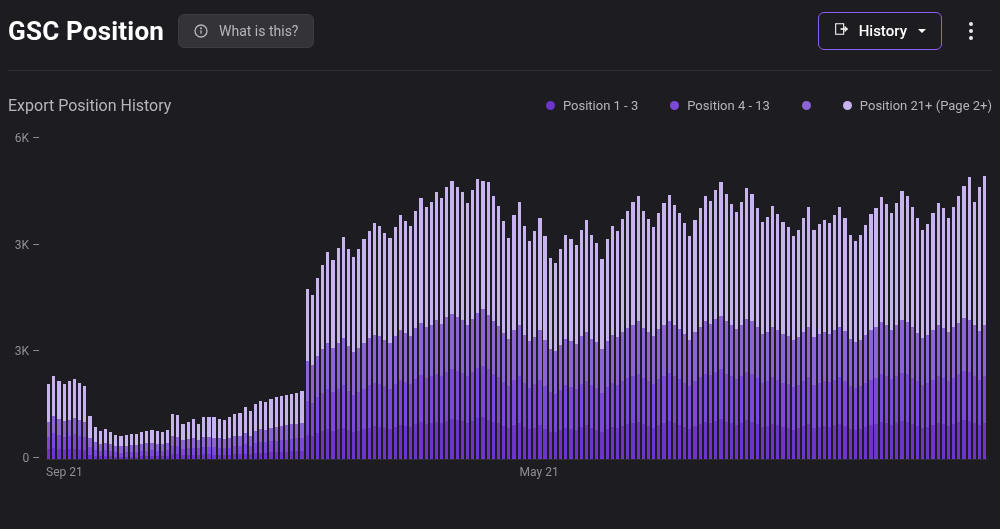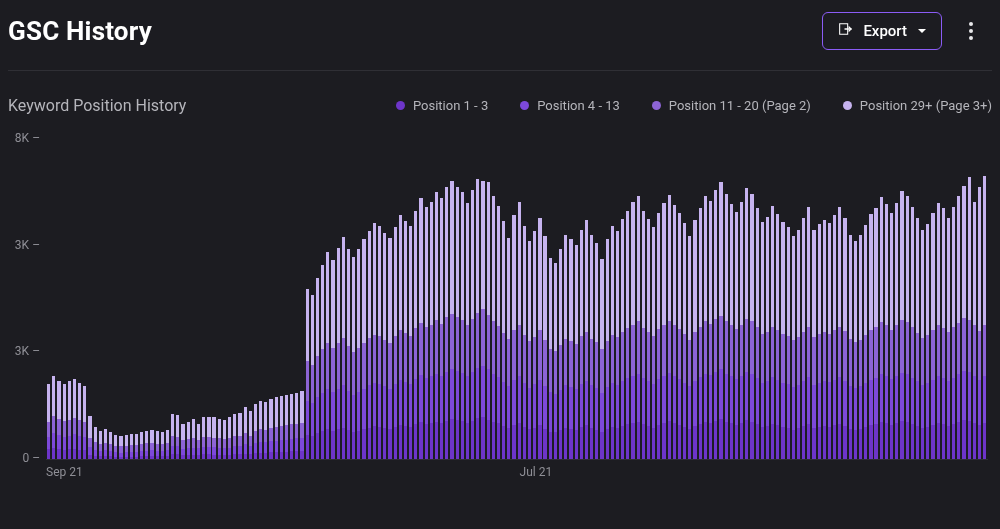--- a/index.html
+++ b/index.html
@@ -45,66 +45,75 @@
   .xlab{position:absolute;top:326px;font-size:12px;color:var(--text-faint);}
   .bar-col{flex:1;display:flex;flex-direction:column;justify-content:flex-end;align-items:center;min-width:0;}
   .bar-col .stack{width:3.2px;display:flex;flex-direction:column-reverse;}
   .seg{width:100%;}
 </style>
 </head>
 <body>
 <div class="app">
 
   <div class="hdr">
-    <div class="title">GSC History</div>
+    <div class="title">GSC Position</div>
+    <div class="info-pill">
+      <span class="ico">
+        <svg width="16" height="16" viewBox="0 0 24 24" fill="none" stroke="#b5b5bb" stroke-width="2">
+            <circle cx="12" cy="12" r="9"></circle>
+            <line x1="12" y1="11" x2="12" y2="16"></line>
+            <circle cx="12" cy="8" r="0.6" fill="#b5b5bb"></circle>
+          </svg>
+      </span>
+      <span>What is this?</span>
+    </div>
     <div class="spacer"></div>
     <div class="export-btn">
       <span>
         <svg width="16" height="16" viewBox="0 0 24 24" fill="none" stroke="#ffffff" stroke-width="2" stroke-linecap="round">
             <path d="M4 4h12v16H4z" stroke-width="1.6"></path>
             <path d="M12 12h9"></path>
             <path d="M18 9l3 3-3 3"></path>
           </svg>
       </span>
-      <span>Export</span>
+      <span>History</span>
       <span>
         <svg width="10" height="10" viewBox="0 0 10 10">
             <path d="M1 3l4 4 4-4z" fill="#ffffff"></path>
           </svg>
       </span>
     </div>
     <div class="kebab">
       <svg width="4" height="18" viewBox="0 0 4 18">
           <circle cx="2" cy="2" r="2" fill="#e8e8ea"></circle>
           <circle cx="2" cy="9" r="2" fill="#e8e8ea"></circle>
           <circle cx="2" cy="16" r="2" fill="#e8e8ea"></circle>
         </svg>
     </div>
   </div>
   <div class="divider"></div>
 
   <div class="sub">
-    <div class="subtitle">Keyword Position History</div>
+    <div class="subtitle">Export Position History</div>
     <div class="spacer"></div>
     <div class="legend" id="legend">
         <div class="legend-item">
           <span class="dot" style="background: rgb(109, 53, 201);"></span>
           <span>Position 1 - 3</span>
         </div>
         <div class="legend-item">
           <span class="dot" style="background: rgb(125, 73, 218);"></span>
           <span>Position 4 - 13</span>
         </div>
         <div class="legend-item">
           <span class="dot" style="background: rgb(141, 100, 213);"></span>
-          <span>Position 11 - 20 (Page 2)</span>
         </div>
         <div class="legend-item">
           <span class="dot" style="background: rgb(198, 179, 239);"></span>
-          <span>Position 29+ (Page 3+)</span>
+          <span>Position 21+ (Page 2+)</span>
         </div>
       </div>
   </div>
 
   <div class="chart-wrap" id="chart-wrap">
     <div class="chart" id="chart">
         <div class="bar-col">
           <div class="stack">
             <div class="seg" style="background: rgb(109, 53, 201); height: 9.6px;"></div>
             <div class="seg" style="background: rgb(125, 73, 218); height: 12.8px;"></div>
@@ -1555,20 +1564,20 @@
         <div class="bar-col">
           <div class="stack">
             <div class="seg" style="background: rgb(109, 53, 201); height: 36.2667px;"></div>
             <div class="seg" style="background: rgb(125, 73, 218); height: 46.8267px;"></div>
             <div class="seg" style="background: rgb(141, 100, 213); height: 50.6667px;"></div>
             <div class="seg" style="background: rgb(198, 179, 239); height: 149.333px;"></div>
           </div>
         </div>
       </div>
     <div class="xaxis-line"></div>
-  <div class="ylab" style="top: -8px;">8K</div>
+  <div class="ylab" style="top: -8px;">6K</div>
       <div class="ylab" style="top: 98.6667px;">3K</div>
       <div class="ylab" style="top: 205.333px;">3K</div>
       <div class="ylab" style="top: 312px;">0</div>
       <div class="xlab" style="left: 38px;">Sep 21</div>
-      <div class="xlab" style="left: 511.602px;">Jul 21</div>
+      <div class="xlab" style="left: 511.602px;">May 21</div>
     </div>
 </div>
 
 </body></html>

